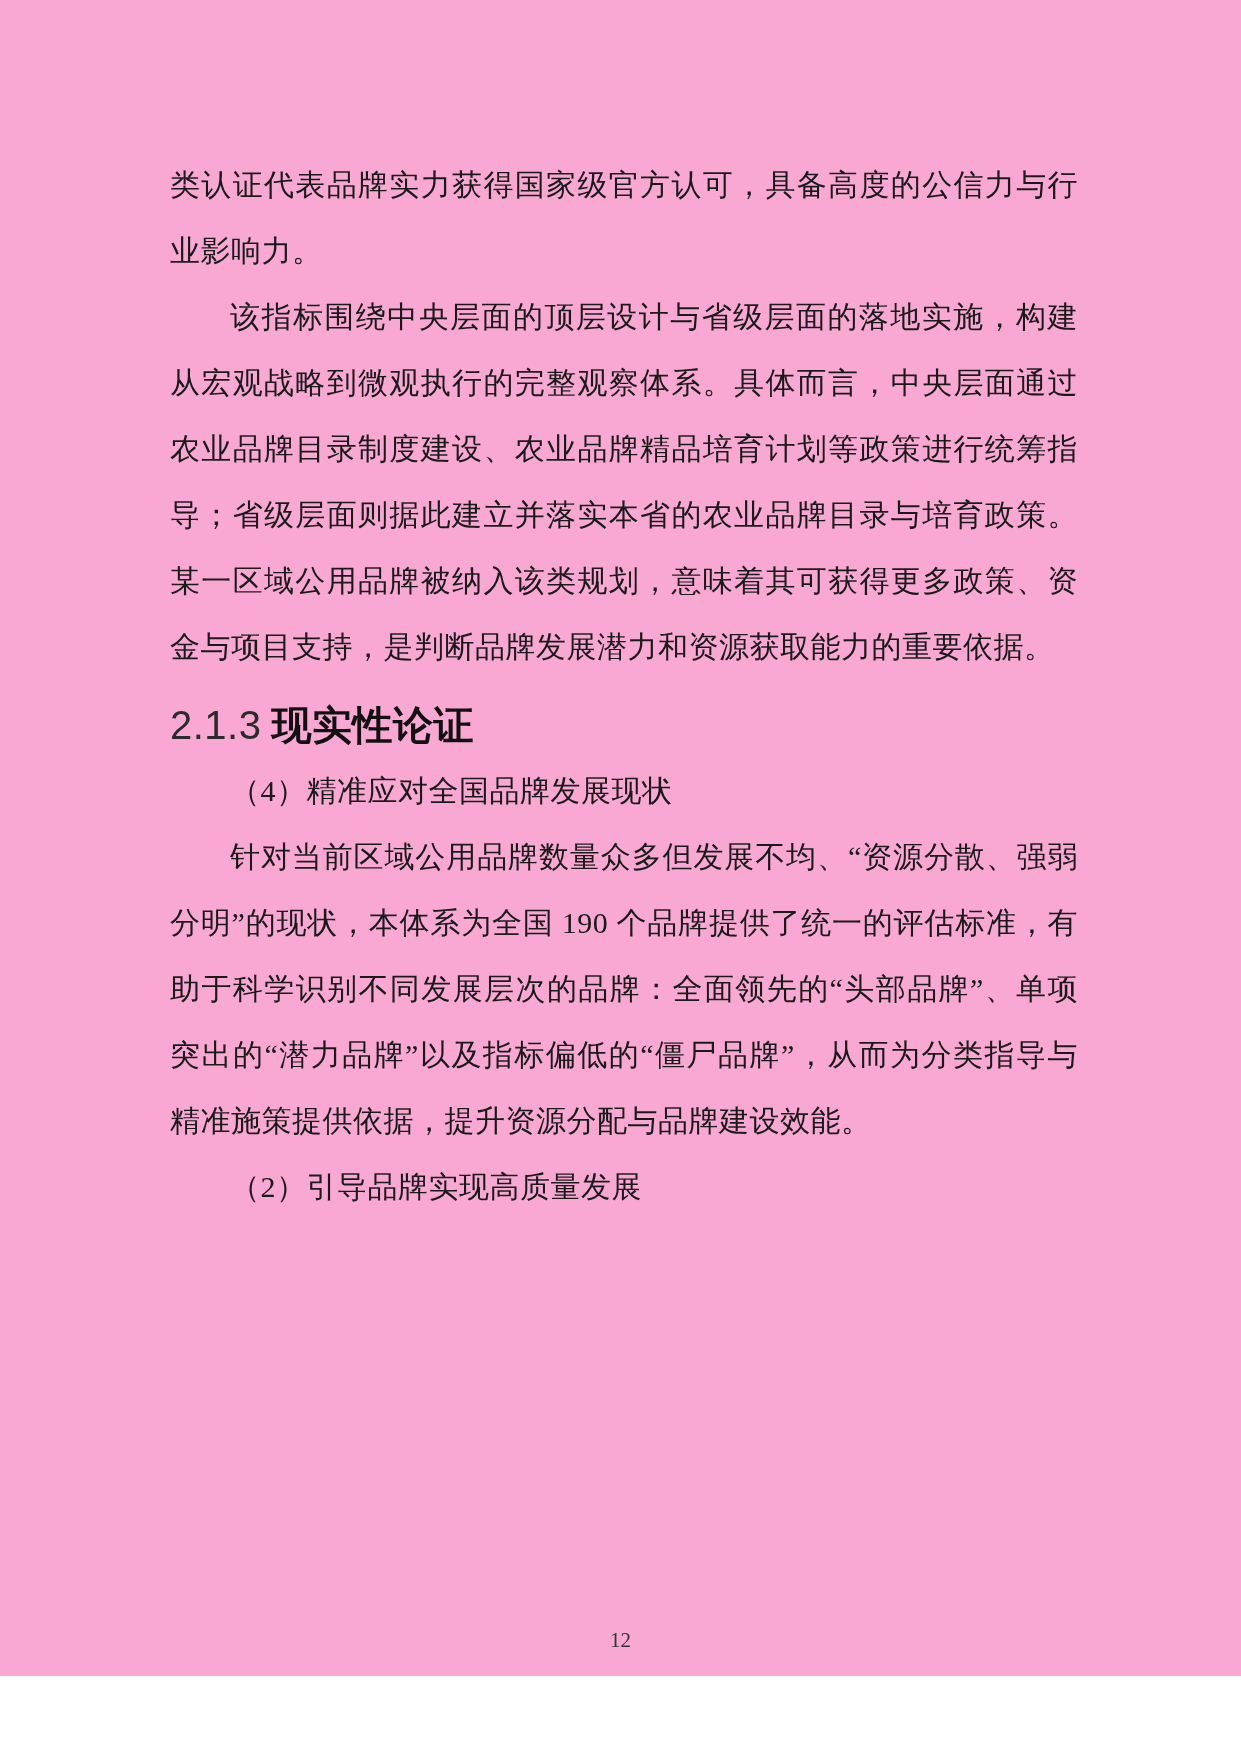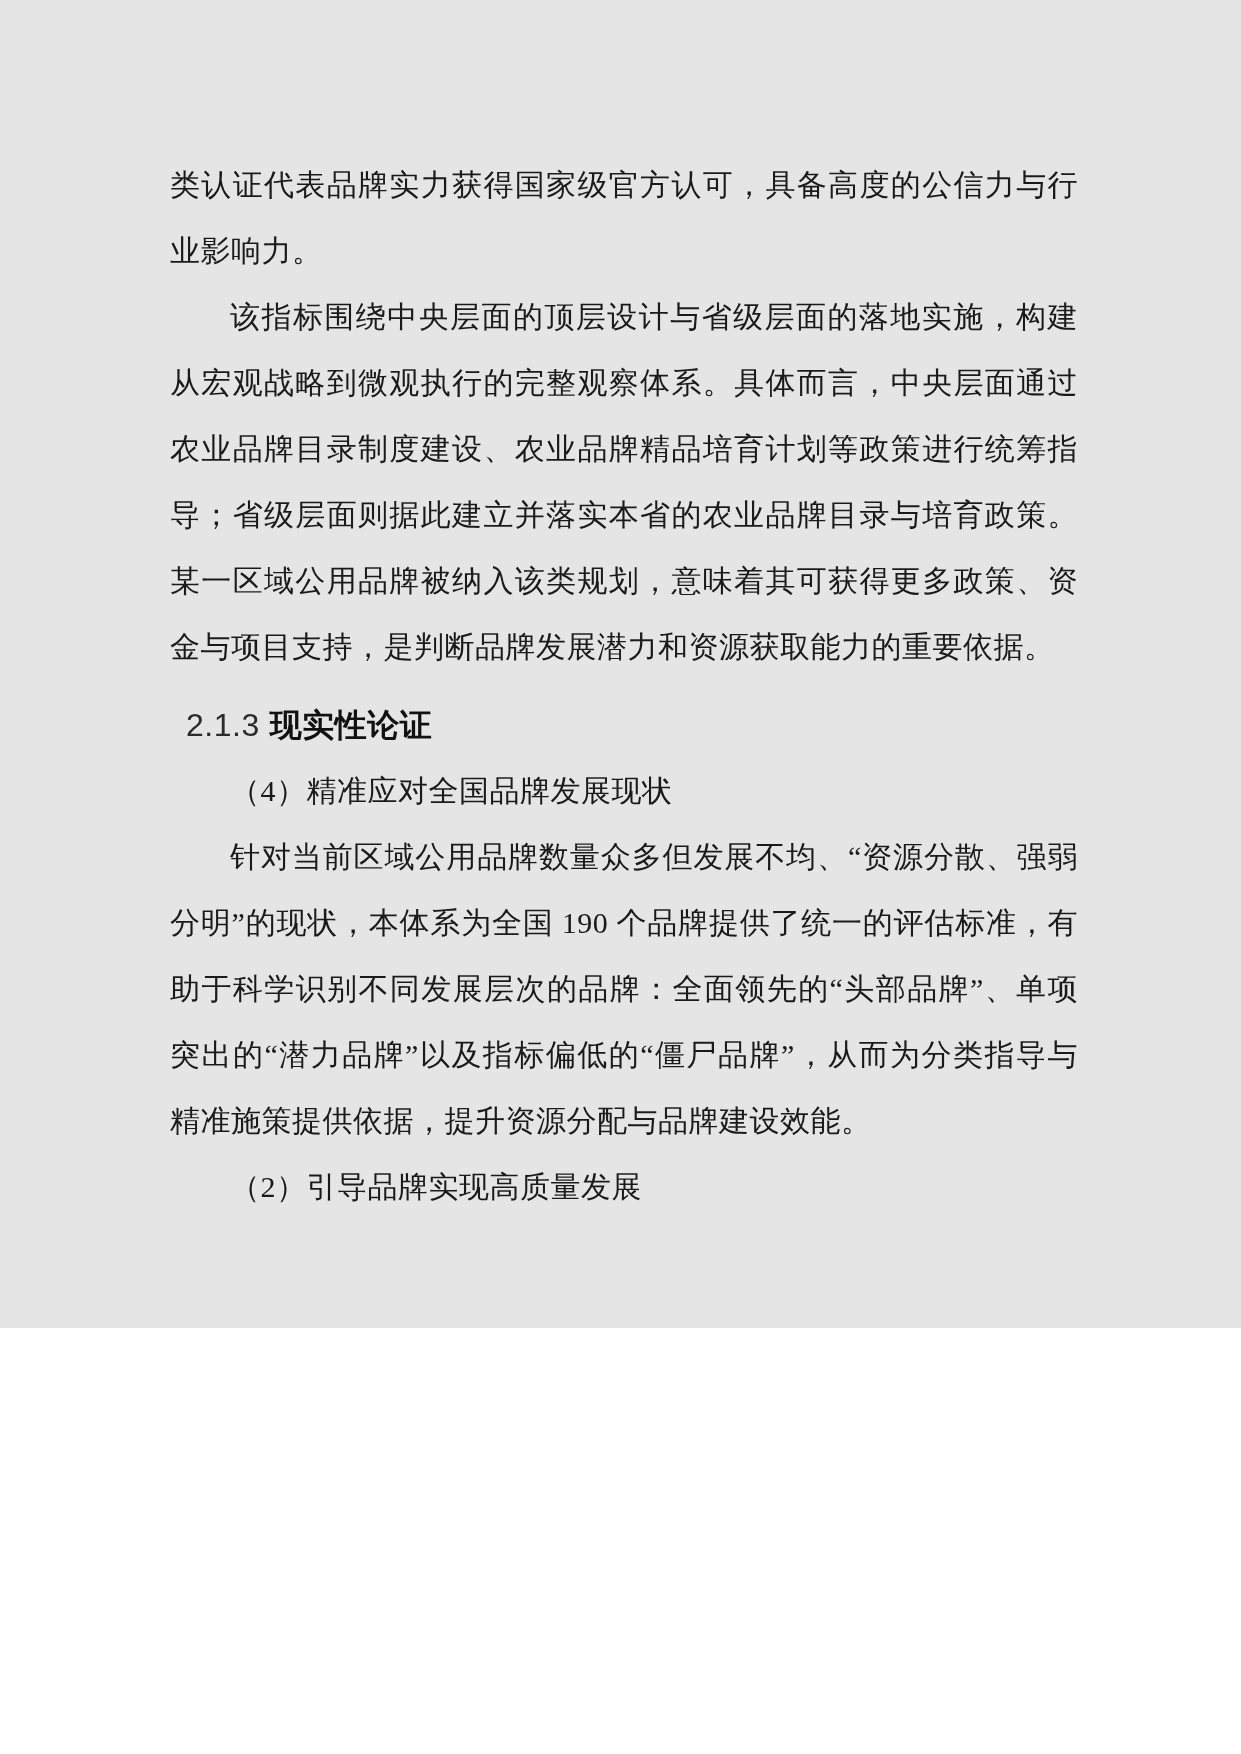--- a/index.html
+++ b/index.html
@@ -3,43 +3,43 @@
 <meta charset="utf-8">
 <style>
   html, body {
     margin: 0;
     padding: 0;
     background: #ffffff;
   }
   .page {
     position: relative;
     width: 1241px;
-    height: 1328px;
-    background: #e5e5e5;
+    height: 1676px;
+    background: #f9a8d4;
     color: #1a1a1a;
     overflow: hidden;
     box-sizing: border-box;
     padding: 152px 163px 0 170px;
     font-family: "Liberation Serif", "DejaVu Serif", serif;
   }
   .body-text {
     margin: 0;
     font-size: 30px;
     line-height: 66px;
     text-align: justify;
     letter-spacing: 0.5px;
     word-break: break-all;
   }
   .indent {
     text-indent: 2em;
   }
   .section-heading {
-    margin: 12px 0 0 16px;
+    margin: 12px 0 0 0;
     font-family: "Liberation Sans", "DejaVu Sans", sans-serif;
-    font-size: 32px;
+    font-size: 40px;
     line-height: 66px;
     font-weight: 400;
     color: #2b2b2b;
     letter-spacing: 0.5px;
   }
   .section-heading .section-title {
     font-weight: 700;
     color: #111111;
     margin-left: 10px;
   }
@@ -69,14 +69,15 @@
   </h3>
 
 
   <p class="body-text indent">（4）精准应对全国品牌发展现状</p>
 
   <p class="body-text indent">针对当前区域公用品牌数量众多但发展不均、“资源分散、强弱分明”的现状，本体系为全国 190 个品牌提供了统一的评估标准，有助于科学识别不同发展层次的品牌：全面领先的“头部品牌”、单项突出的“潜力品牌”以及指标偏低的“僵尸品牌”，从而为分类指导与精准施策提供依据，提升资源分配与品牌建设效能。</p>
 
   <p class="body-text indent">（2）引导品牌实现高质量发展</p>
 
 
+  <div class="page-footer">12</div>
 
 </div>
 
 </body></html>

